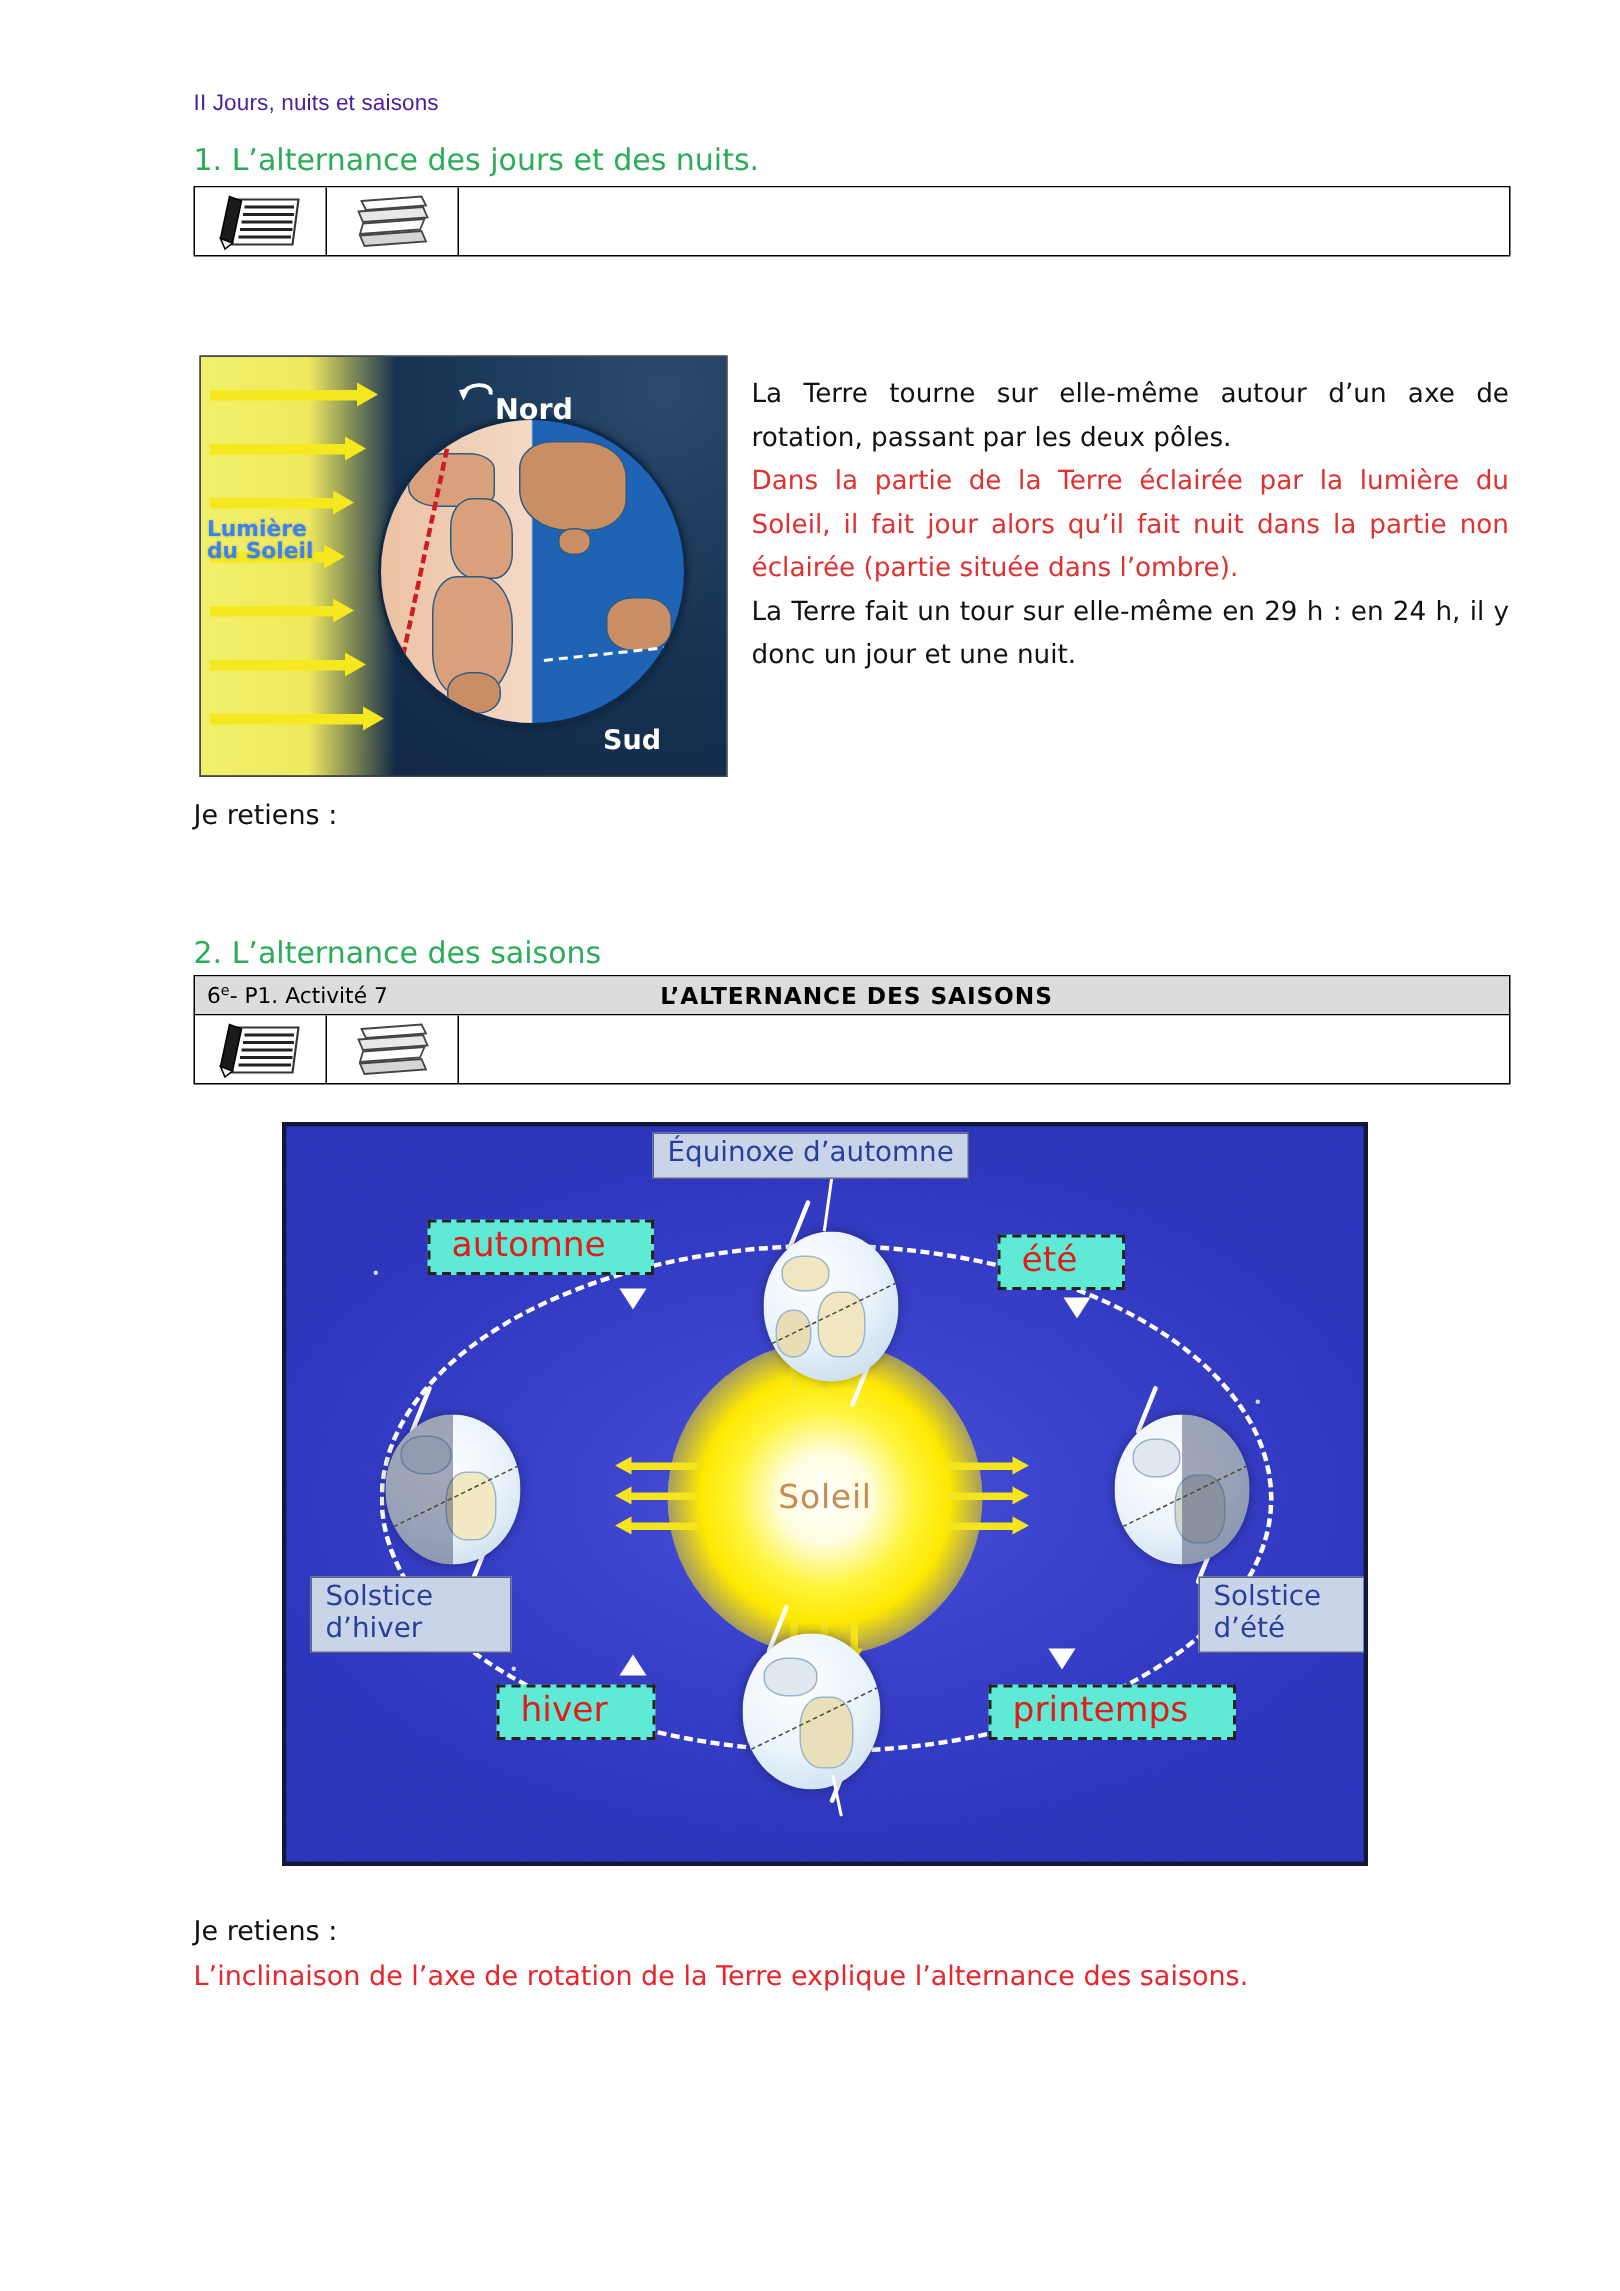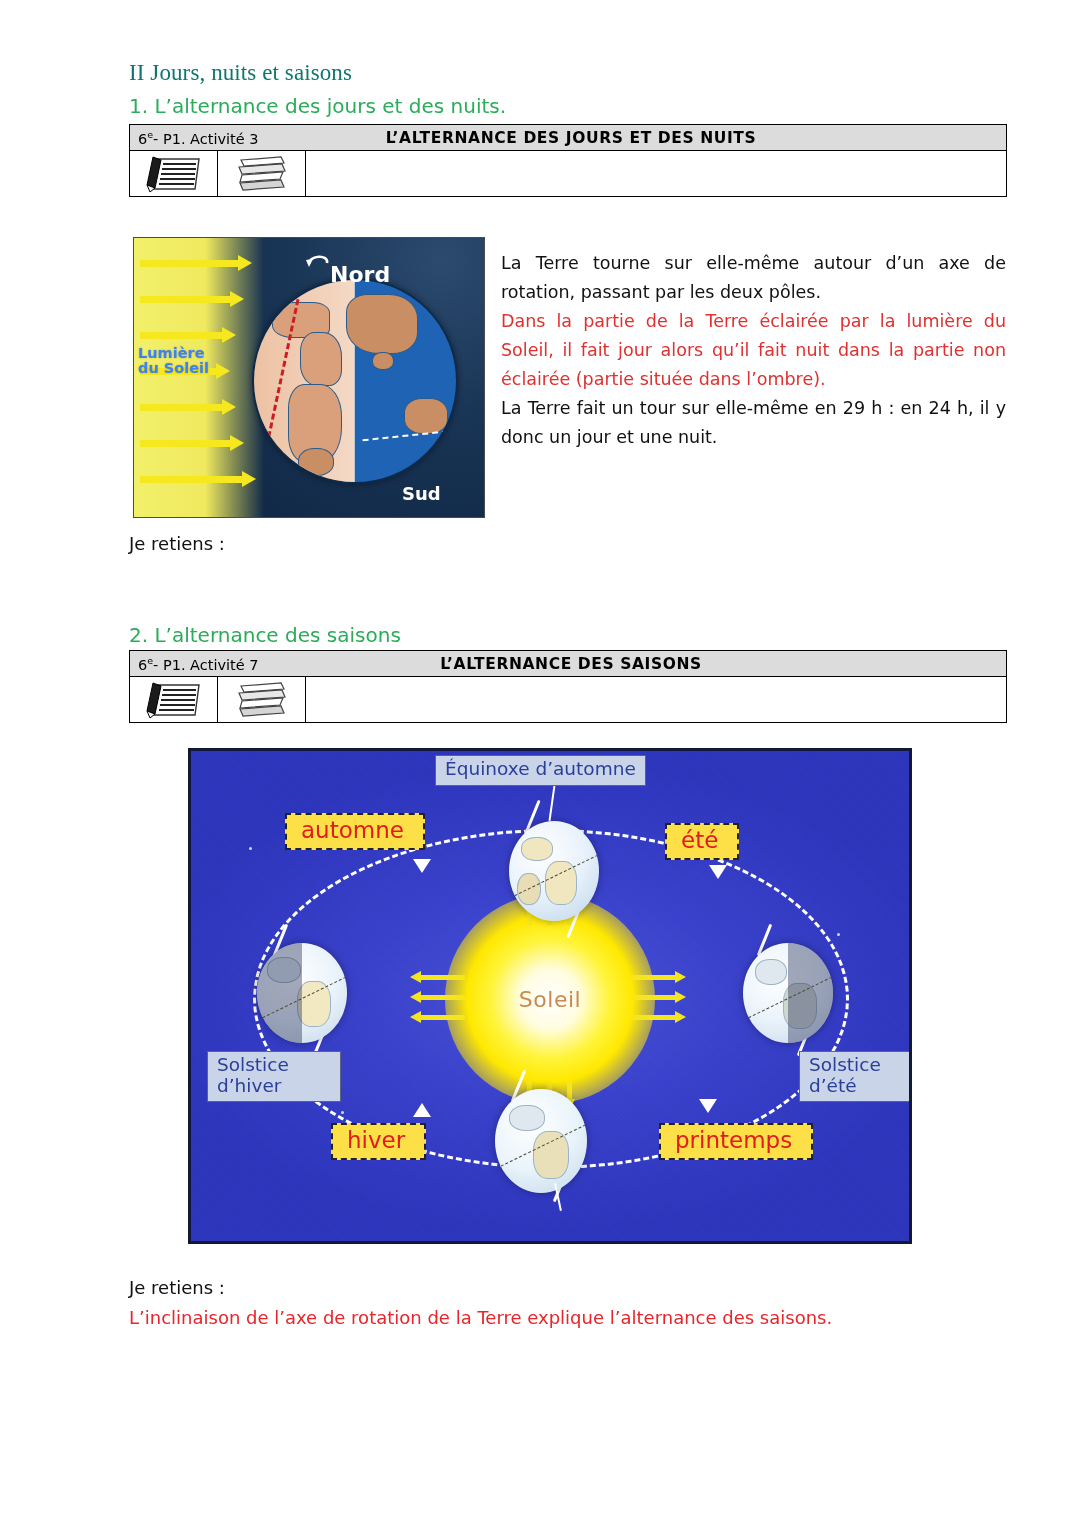--- a/index.html
+++ b/index.html
@@ -19,23 +19,23 @@
     left: 0; top: 0;
     width: 1080px;
     height: 1527px;
   }
 
   
   .h-main {
     position: absolute;
     left: 129px;
     top: 60px;
-    font-size: 23px;
-    color: #0f766e;
-    font-family: Liberation Serif, serif;
+    font-size: 15px;
+    color: #4c1d95;
+    font-family: Liberation Sans, sans-serif;
     letter-spacing: .1px;
     white-space: nowrap;
   }
   .h-sub {
     position: absolute;
     left: 129px;
     font-size: 20px;
     color: #2aac58;
     font-family: "DejaVu Sans", sans-serif;
     white-space: nowrap;
@@ -193,21 +193,21 @@
   .eq1 {
     position: absolute;
     left: 108px; top: 148px;
     width: 216px; height: 0;
     border-top: 2.4px dashed #ffffff;
     transform: rotate(-6deg);
   }
   .lbl-nord {
     position: absolute;
     left: 196px; top: 24px;
-    font-size: 22px; font-weight: bold;
+    font-size: 19px; font-weight: bold;
     color: #ffffff;
   }
   .lbl-sud {
     position: absolute;
     left: 268px; top: 245px;
     font-size: 18px; font-weight: bold;
     color: #ffffff;
   }
   .spin-arrow {
     position: absolute;
@@ -333,25 +333,25 @@
     border: 1.4px solid #5a6480;
     color: #2a3f9c;
     font-size: 18.5px;
     padding: 3px 9px 5px 9px;
     line-height: 1.12;
     white-space: nowrap;
     box-sizing: border-box;
   }
   .cap-red {
     position: absolute;
-    background: #fde047;
+    background: #5eead4;
     border: 2px dashed #222;
     color: #e21b1b;
     font-size: 23px;
-    padding: 3px 19px 6px 14px;
+    padding: 3px 30px 6px 14px;
     line-height: 1.05;
     white-space: nowrap;
     box-sizing: border-box;
     text-align: right;
   }
 
   .leader {
     position: absolute;
     background: #ffffff;
     width: 2.4px;
@@ -408,24 +408,20 @@
 </style>
 </head>
 <body>
 
 <div class="page">
 
   <div class="h-main">II Jours, nuits et saisons</div>
   <div class="h-sub" id="sub1">1. L’alternance des jours et des nuits.</div>
 
   <div class="act-table" id="act-table-1">
-    <div class="act-head">
-      <div class="act-code"><span>6</span><sup>e</sup><span>- P1. Activité 3</span></div>
-      <div class="act-title">L’ALTERNANCE DES JOURS ET DES NUITS</div>
-    </div>
     <div class="act-body">
       <div class="icon-cell">
         <svg class="ic-note" viewBox="0 0 58 38">
           <polygon points="12,4 54,4 50,34 6,34" fill="#fff" stroke="#333" stroke-width="1.4"></polygon>
           <g stroke="#222" stroke-width="2.1">
             <line x1="18" y1="9" x2="51" y2="9"></line>
             <line x1="17" y1="14" x2="51" y2="14"></line>
             <line x1="16" y1="19" x2="50" y2="19"></line>
             <line x1="15" y1="24" x2="50" y2="24"></line>
             <line x1="14" y1="29" x2="49" y2="29"></line>

